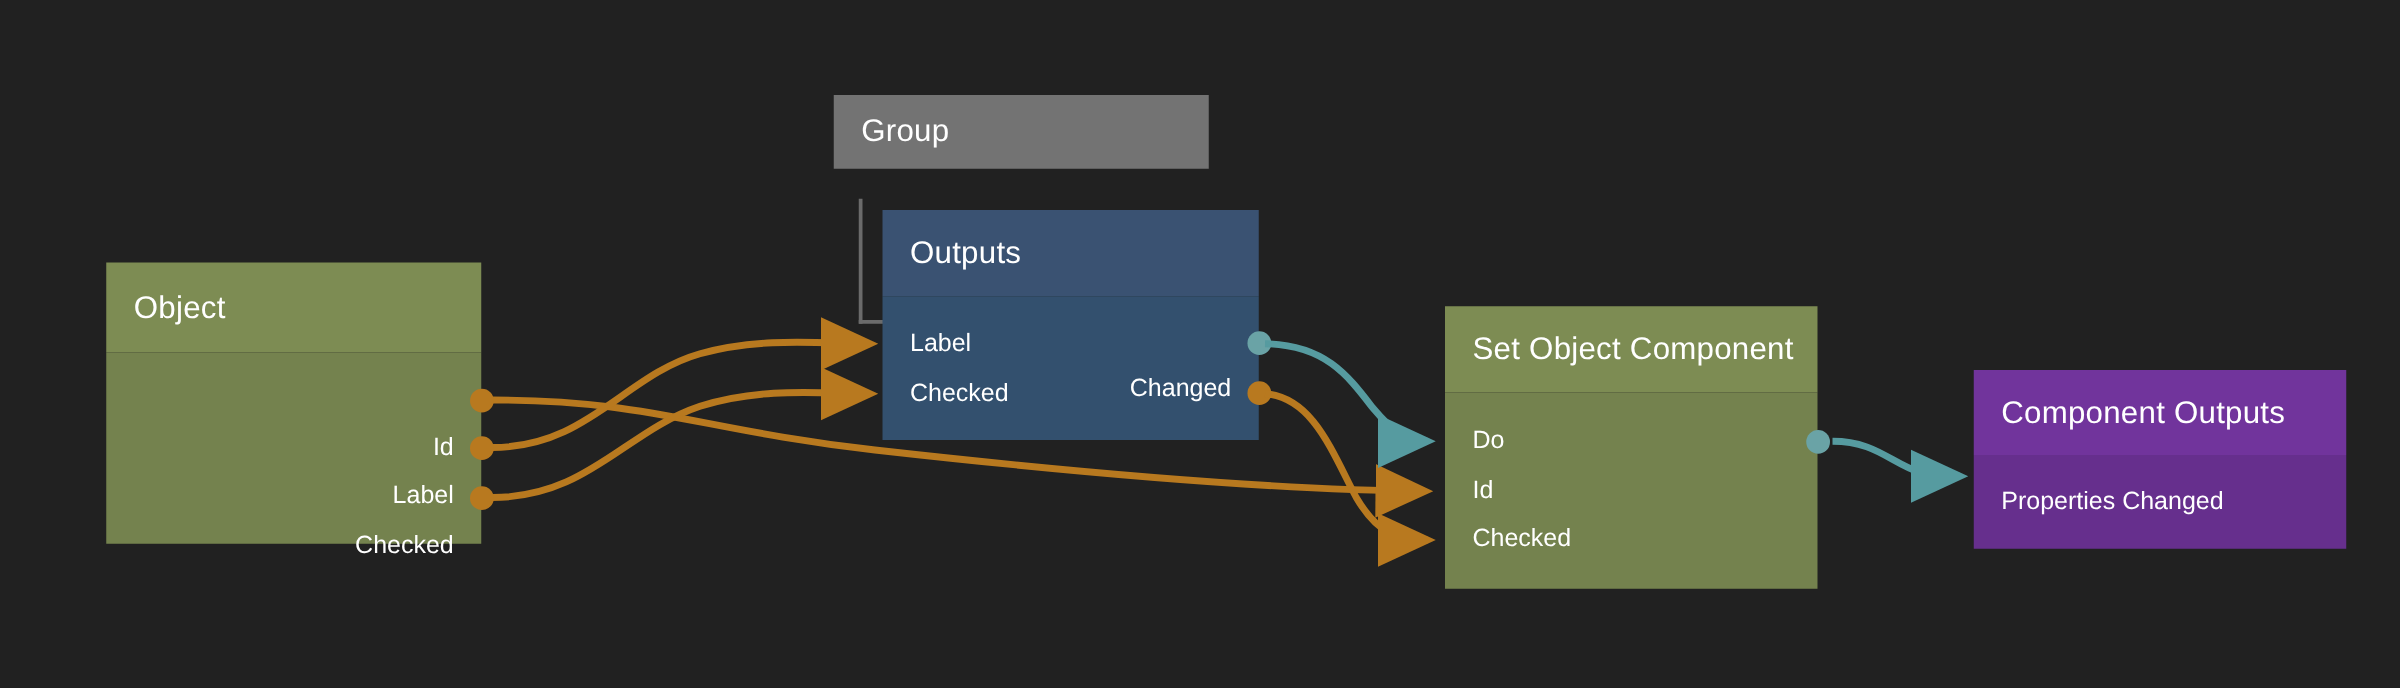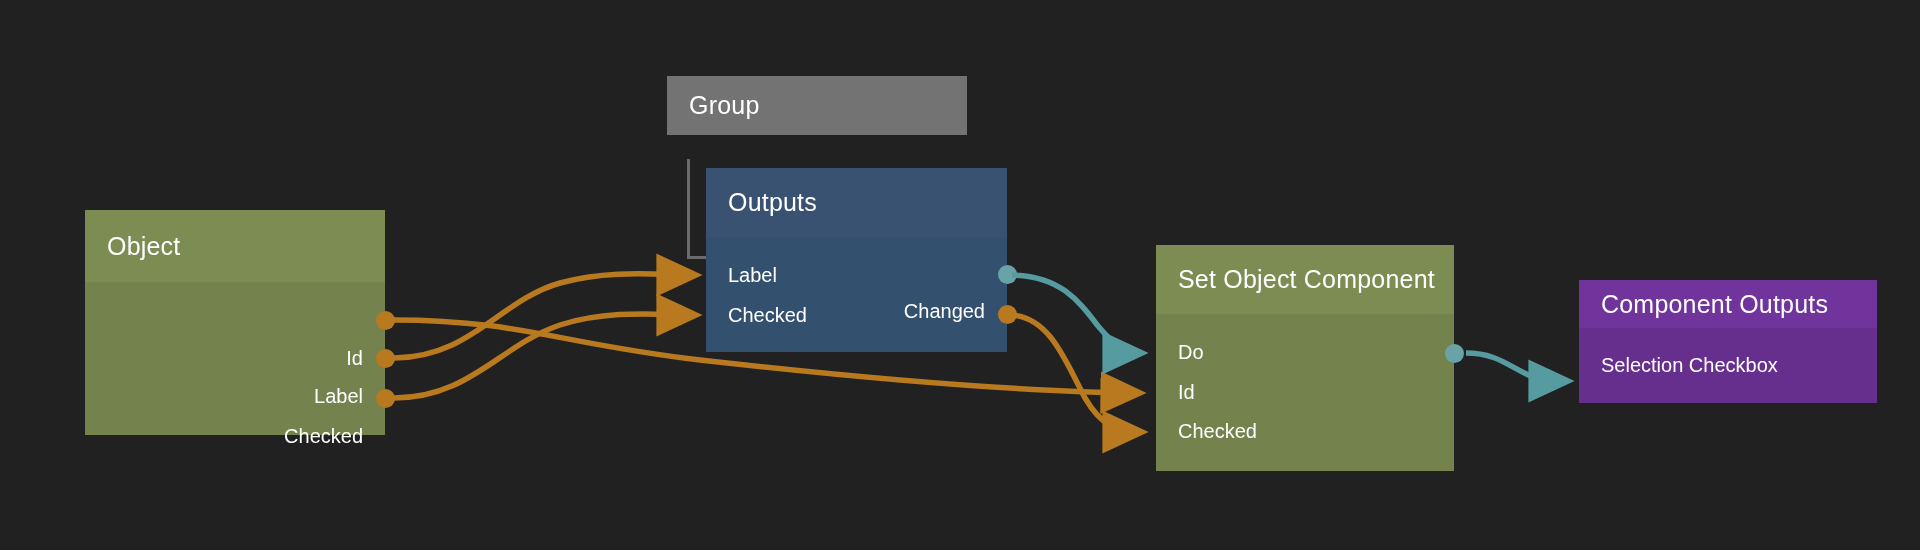--- a/index.html
+++ b/index.html
@@ -99,21 +99,21 @@
   
   #node-checkbox { left: 706px; top: 168px; width: 301px; height: 184px; }
   #node-checkbox .node-header { height: 69px; background: #3a5272; }
   #node-checkbox .node-body { height: 115px; background: #33506e; }
   
   #node-sop { left: 1156px; top: 245px; width: 298px; height: 226px; }
   #node-sop .node-header { height: 69px; background: #7d8c53; }
   #node-sop .node-body { height: 157px; background: #74824e; }
   
   #node-co { left: 1579px; top: 280px; width: 298px; height: 139px; }
-  #node-co .node-header { height: 48px; background: #71349c; }
+  #node-co .node-header { height: 68px; background: #71349c; margin-top: 16px; }
   #node-co .node-body { height: 75px; background: #662f8d; }
   
   #group-connector {
     position: absolute;
     z-index: 10;
     left: 687px;
     top: 159px;
     width: 22px;
     height: 100px;
     border-left: 3px solid #6b6b6b;
@@ -207,21 +207,21 @@
     </div>
     <span class="port-dot" style="left:289px; top:99px; background:#6aa3a6;"></span>
   </div>
 
   <div class="node" id="node-co">
     <div class="node-header">
       <span>Component Outputs</span>
     </div>
     <div class="node-body">
       <div class="port-row in" style="top:22px;">
-        <span>Selection Checkbox</span>
+        <span>Properties Changed</span>
       </div>
     </div>
   </div>
 
   <svg id="wire-layer-front" viewBox="0 0 1920 550" xmlns="http://www.w3.org/2000/svg">
 
     <path d="M 1012,275 C 1060,276 1078,300 1098,326 C 1114,345 1124,353 1142,353" fill="none" stroke="#569ba0" stroke-width="5.5" marker-end="url(#arrow-teal)"></path>
 
     <path d="M 1012,315 C 1050,318 1065,360 1085,398 C 1102,427 1118,432 1142,432" fill="none" stroke="#b8791f" stroke-width="5.5" marker-end="url(#arrow-orange)"></path>
 

